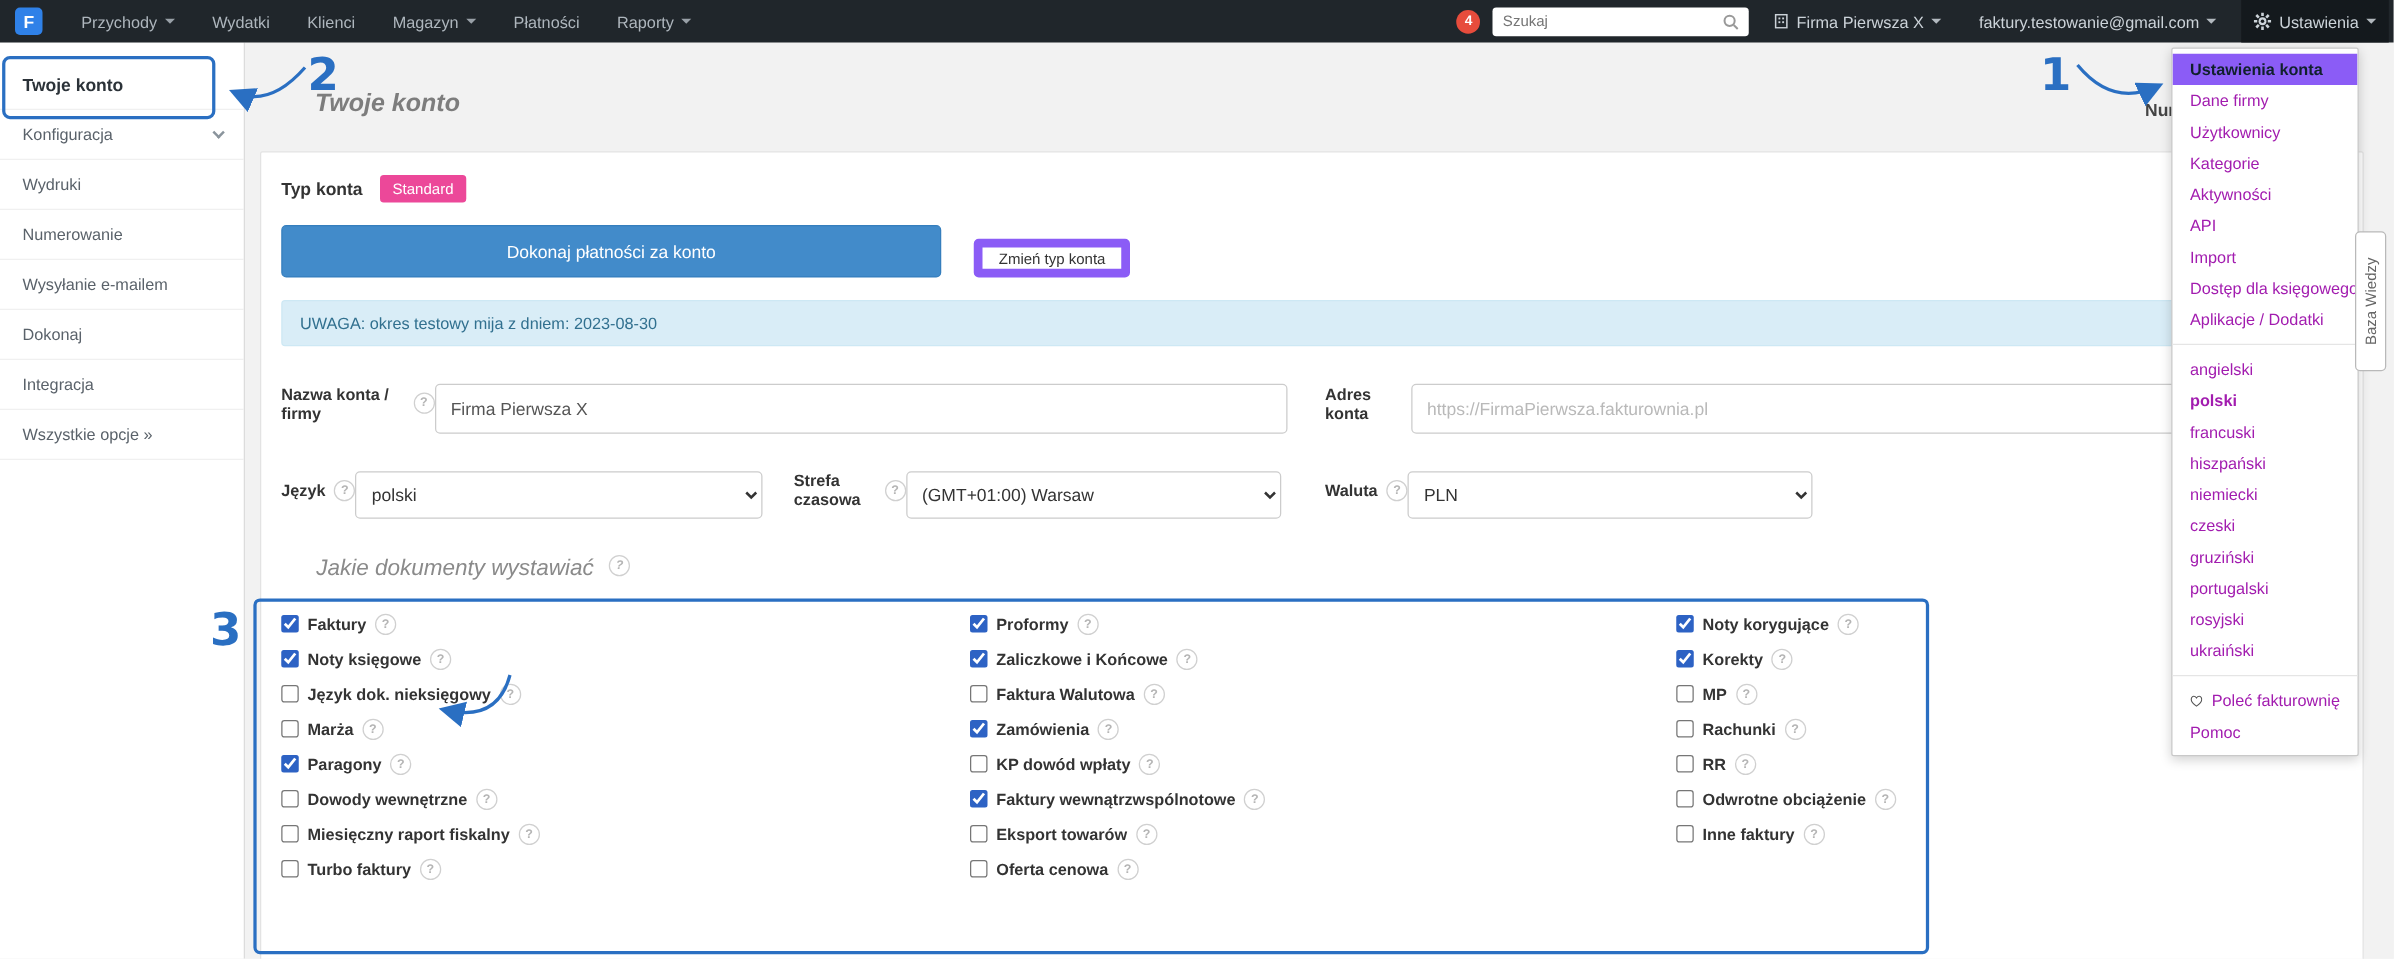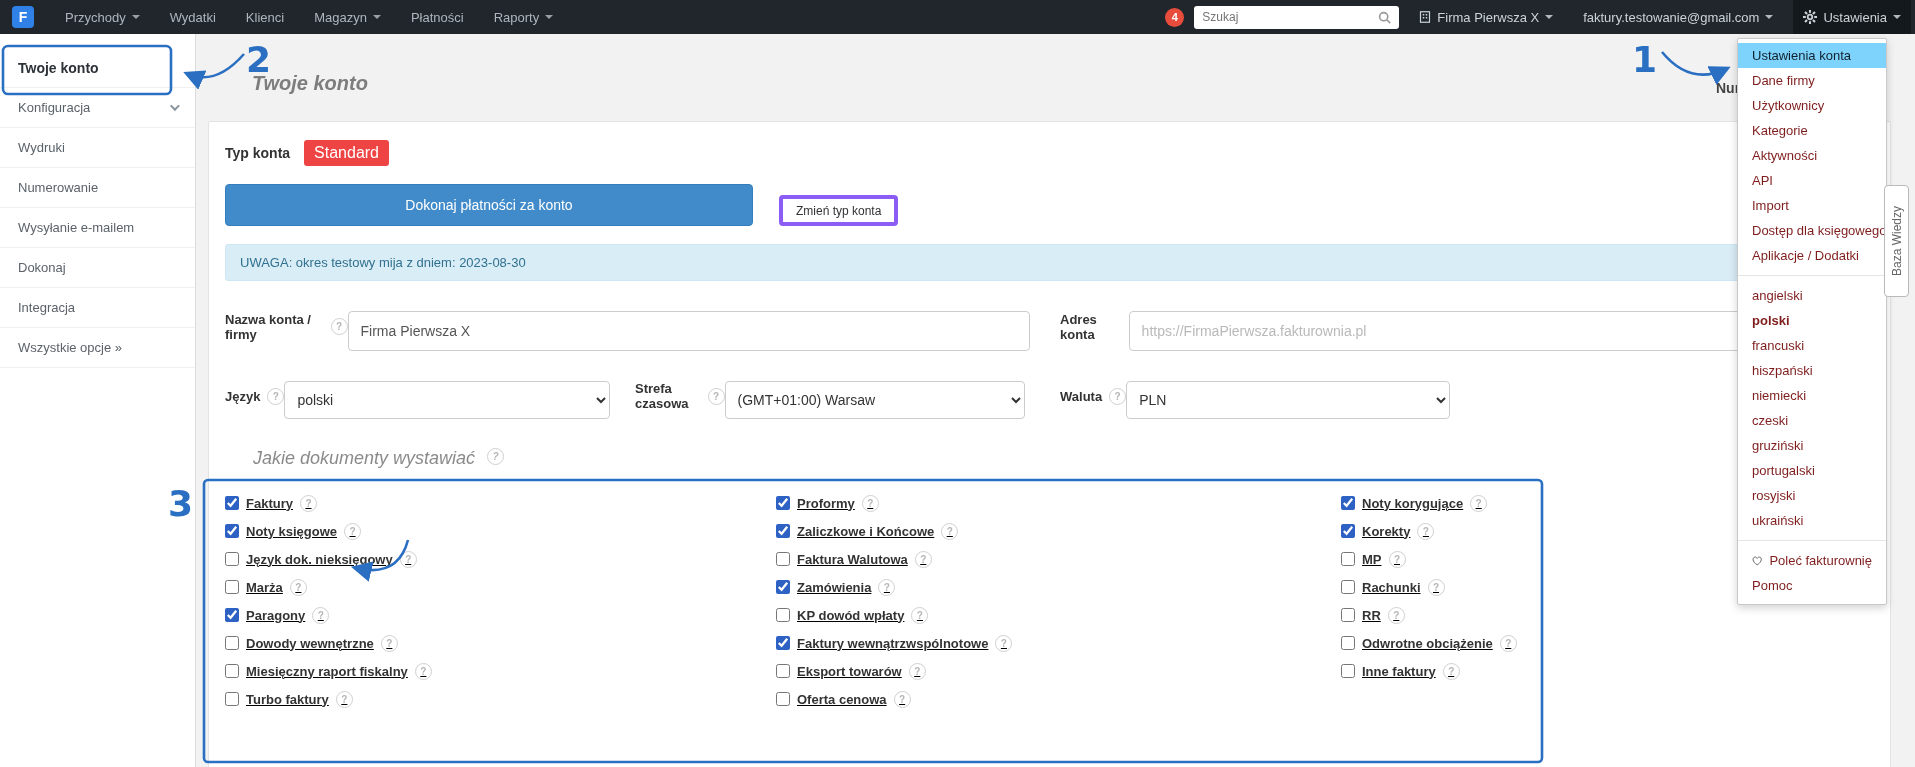--- a/index.html
+++ b/index.html
@@ -25,52 +25,52 @@
 
   
   .main { position:absolute; left:196px; top:34px; right:0; bottom:0; overflow:hidden; }
   .page-title { margin:38px 0 0 56px; font-style:italic; font-size:20px; font-weight:bold; color:#7d7d7d; }
   .clipped-frag { position:absolute; left:1716px; top:80px; font-size:14px; font-weight:bold; color:#444; z-index:10; }
 
   .card { margin:26px 24px 0 12px; background:#fff; border:1px solid #e3e3e3; border-radius:2px; padding:18px 16px; min-height:690px; }
 
   .type-row { display:flex; align-items:center; gap:14px; }
   .type-label { font-size:14px; font-weight:bold; color:#333; }
-  .type-badge { background:#ef4444; color:#fff; font-size:16px; padding:4px 10px; border-radius:3px; }
+  .type-badge { background:#ec4899; color:#fff; font-size:12px; padding:4px 10px; border-radius:3px; }
 
   .btn-row { display:flex; align-items:flex-end; gap:26px; margin-top:18px; }
   .pay-btn { width:528px; height:42px; background:#428bca; border:1px solid #357ebd; color:#fff; font-size:14px; border-radius:4px; cursor:pointer; font-family:inherit; }
-  .change-btn { height:31px; padding:0 13px; background:#fff; border:4px solid #8b5cf6; border-radius:4px; font-size:12px; color:#333; cursor:pointer; font-family:inherit; }
+  .change-btn { height:31px; padding:0 13px; background:#fff; border:7px solid #8b5cf6; border-radius:4px; font-size:12px; color:#333; cursor:pointer; font-family:inherit; }
 
   .alert { margin-top:18px; background:#d9edf7; border:1px solid #cde8f4; color:#31708f; font-size:13px; padding:10px 14px; border-radius:3px; }
 
   .form-row { display:flex; margin-top:30px; }
   .fcol { display:flex; flex-direction:row; }
   .flabel { font-size:13px; font-weight:bold; color:#333; display:flex; align-items:center; gap:7px; margin-bottom:9px; }
   .tinput { height:40px; border:1px solid #ccc; border-radius:4px; padding:0 12px; font-size:14px; color:#555; font-family:inherit; background:#fff; width:100%; }
   .tinput.muted { color:#b9b9b9; }
   .fselect { height:38px; border:1px solid #ccc; border-radius:4px; font-size:14px; color:#333; padding:0 8px; background:#fff; width:100%; font-family:inherit; }
 
   .col-name { width:805px; }
   .col-addr { flex:1; margin-left:30px; }
   .col-lang { width:385px; }
   .col-tz   { width:390px; margin-left:25px; }
   .col-cur  { width:390px; margin-left:35px; }
 
   .docs-title { margin:28px 0 0 28px; font-style:italic; font-size:18px; color:#8a8a8a; display:flex; align-items:flex-start; gap:12px; }
-  .docs-grid { display:flex; margin-top:20px;text-decoration:underline; }
+  .docs-grid { display:flex; margin-top:20px; }
   .dcol1 { width:551px; } .dcol2 { width:565px; } .dcol3 { flex:1; }
   .doc-item { display:flex; align-items:center; height:28px; gap:7px; font-size:13px; font-weight:bold; color:#333; cursor:pointer; }
   .doc-item input { width:14px; height:14px; accent-color:#2d62c4; margin:0; cursor:pointer; }
   .help { width:17px; height:17px; min-width:17px; border:1px solid #d0d0d0; border-radius:50%; color:#b5b5b5; font-size:10px; font-weight:bold; display:inline-flex; align-items:center; justify-content:center; background:#fff; cursor:pointer; }
 
   
   .dropdown { position:absolute; left:1737px; top:38px; width:150px; background:#fff; border:1px solid #c9c9c9; box-shadow:0 3px 9px rgba(0,0,0,.18); z-index:40; padding:4px 0 6px; border-radius:2px; overflow:hidden; }
-  .dd-item { height:25px; display:flex; align-items:center; gap:7px; padding:0 14px; font-size:13px; color:#7f1d1d; cursor:pointer; white-space:nowrap; }
-  .dd-item.active { background:#7dd3fc; color:#10202c; font-weight:normal; }
+  .dd-item { height:25px; display:flex; align-items:center; gap:7px; padding:0 14px; font-size:13px; color:#a21caf; cursor:pointer; white-space:nowrap; }
+  .dd-item.active { background:#8b5cf6; color:#10202c; font-weight:bold; }
   .dd-item.bold { font-weight:bold; }
   .dd-divider { border-top:1px solid #e5e5e5; margin:7px 0; }
 
   
   .kb-tab { position:absolute; right:6px; top:185px; width:25px; height:112px; background:#fff; border:1px solid #b9b9b9; border-radius:4px; z-index:45; display:flex; align-items:center; justify-content:center; cursor:pointer; }
   .kb-tab span { writing-mode:vertical-rl; transform:rotate(180deg); font-size:12px; color:#666; white-space:nowrap; }
 
   
   .overlay { position:absolute; inset:0; width:1915px; height:767px; z-index:60; pointer-events:none; }
   .overlay .ann-shape { fill:none; stroke:#2a6fc2; stroke-width:2.6; }

